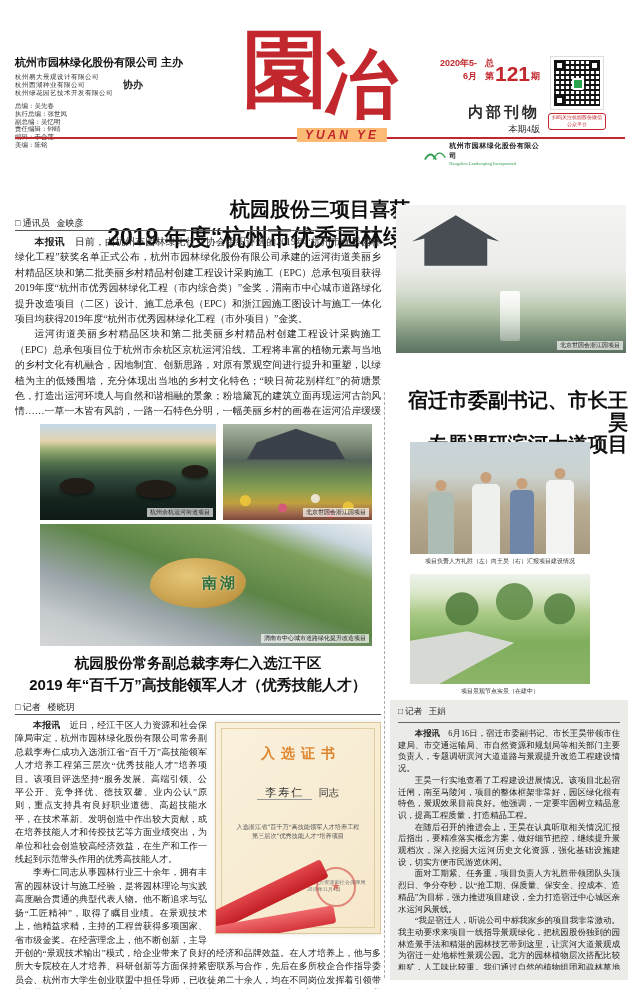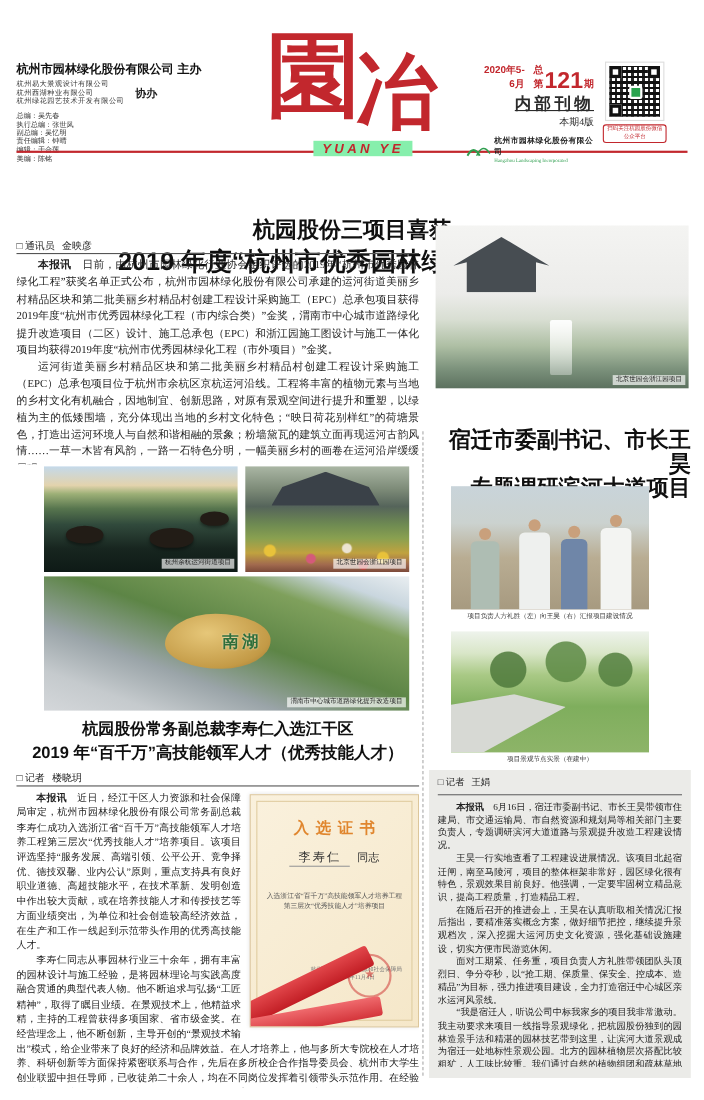--- a/index.html
+++ b/index.html
@@ -13,26 +13,26 @@
   .mh-left { position:absolute; left:15px; top:55px; width:220px; }
   .mh-org { font:bold 11px "Liberation Sans", sans-serif; color:#111; }
   .mh-coorg-row { display:flex; margin-top:3px; }
   .mh-coorg-list { font-size:6.5px; line-height:8px; color:#333; letter-spacing:.5px; }
   .mh-co-label { font:bold 10px "Liberation Sans", sans-serif; margin-left:10px; margin-top:5px; }
   .mh-staff { margin-top:5px; font-size:6.5px; line-height:7.8px; color:#333; }
   .mh-title { position:absolute; left:243px; top:28px; display:flex; color:#c2272d; font-weight:bold; }
   .mh-title-c1 { font-size:84px; line-height:1; }
   .mh-title-c2 { font-size:74px; line-height:1; margin:20px 0 0 -4px; }
   .mh-rule { position:absolute; left:15px; top:137px; width:610px; height:2px; background:#c2272d; }
-  .mh-latin { position:absolute; left:330px; top:128px; transform:translateX(-50%); background:#86efac;
+  .mh-latin { position:absolute; left:342px; top:128px; transform:translateX(-50%); background:#fdba74;
     padding:0 8px; color:#c2272d; font:bold italic 12px "Liberation Sans", sans-serif; letter-spacing:3px; z-index:2; }
   .mh-issue { position:absolute; left:424px; top:57px; width:116px; text-align:right; }
   .mh-issue-line1 { color:#c2272d; font:bold 9px "Liberation Sans", sans-serif; display:flex; align-items:flex-end; justify-content:flex-end;margin-left:12px; }
   .mh-issue-no { font-size:21px; line-height:18px; margin:0 1px; }
-  .mh-kind { font:bold 15px "Liberation Sans", sans-serif; color:#2b2b2b; letter-spacing:3px; margin-top:2px;text-decoration:underline; }
+  .mh-kind { font:bold 15px "Liberation Sans", sans-serif; color:#2b2b2b; letter-spacing:3px; margin-top:20px; }
   .mh-edition { font-size:9px; color:#2b2b2b; margin-top:1px; }
   .mh-company { margin-top:5px; display:flex; align-items:center; justify-content:flex-end; gap:3px; text-align:left; }
   .mh-company-zh { font:bold 7px "Liberation Sans", sans-serif; color:#222; letter-spacing:.5px; }
   .mh-company-en { font-size:4.5px; color:#2f9e4f; }
   .mh-qr { position:absolute; left:548px; top:56px; width:58px; }
   .qr { position:relative; width:54px; height:54px; margin:0 auto; border:1px solid #ddd; background:#fff; }
   .qr-pattern { position:absolute; inset:3px;
     background:
       repeating-linear-gradient(90deg, rgba(17,17,17,.9) 0 2px, transparent 2px 5px),
       repeating-linear-gradient(0deg, #111 0 2px, #fff 2px 5px); }
@@ -86,25 +86,25 @@
   
   .a3-head { position:absolute; left:15px; top:653px; width:366px; text-align:center;
     font-family:"Liberation Sans", sans-serif; font-weight:bold; color:#0f0f0f; }
   .a3-head .l1 { font-size:14.5px; line-height:21px; }
   .a3-head .l2 { font-size:15px; line-height:21px; }
   .a3-byline { position:absolute; left:15px; top:701px; }
   .a3-rule { left:15px; top:714px; width:366px; }
   .a3-body { position:absolute; left:15px; top:719px; width:366px; height:270px; overflow:hidden;
     font-size:9px; line-height:13.4px; text-align:justify; color:#222; }
   
-  .cert { float:right; width:154px; height:212px; margin:3px 0 4px 8px; position:relative; overflow:hidden;
+  .cert { float:right; width:166px; height:212px; margin:3px 0 4px 8px; position:relative; overflow:hidden;
     background:linear-gradient(135deg,#faf1dd,#f5e7c9); border:1px solid #dcc69b; box-shadow:0 0 4px rgba(0,0,0,.12);font-family:Liberation Serif, serif; }
   .cert-frame { position:absolute; inset:5px; border:1px solid #e0cda1; pointer-events:none; }
   .cert-title { margin-top:24px; text-align:center; color:#e0862e; font-size:14px; font-weight:bold; letter-spacing:6px; text-indent:6px; }
-  .cert-name-row { margin-top:14px; text-align:center; font-size:10px; color:#333; }
+  .cert-name-row { margin-top:26px; text-align:center; font-size:10px; color:#333; }
   .cert-name { border-bottom:1px solid #999; padding:0 8px 1px; font-size:11px; letter-spacing:2px; }
   .cert-suffix { margin-left:4px; }
   .cert-body { margin-top:22px; padding:0 9px; font-size:6.2px; line-height:9.5px; color:#555; text-align:center; }
   .cert-issuer { position:absolute; right:8px; bottom:40px; width:96px; font-size:5.2px; line-height:7px; color:#777; text-align:center; }
   .cert-seal { position:absolute; right:24px; bottom:26px; width:40px; height:40px; border:2px solid rgba(204,42,42,.5);
     border-radius:50%; display:flex; align-items:center; justify-content:center; color:rgba(204,42,42,.6); font-size:11px; }
   .cert-ribbon1 { position:absolute; left:-34px; bottom:22px; width:150px; height:20px;
     background:linear-gradient(180deg,#e2474b,#c21e25); transform:rotate(-26deg); border-radius:3px; }
   .cert-ribbon2 { position:absolute; left:-40px; bottom:-4px; width:160px; height:18px;
     background:linear-gradient(180deg,#ef6a6d,#d4353b); transform:rotate(-10deg); border-radius:3px; }

